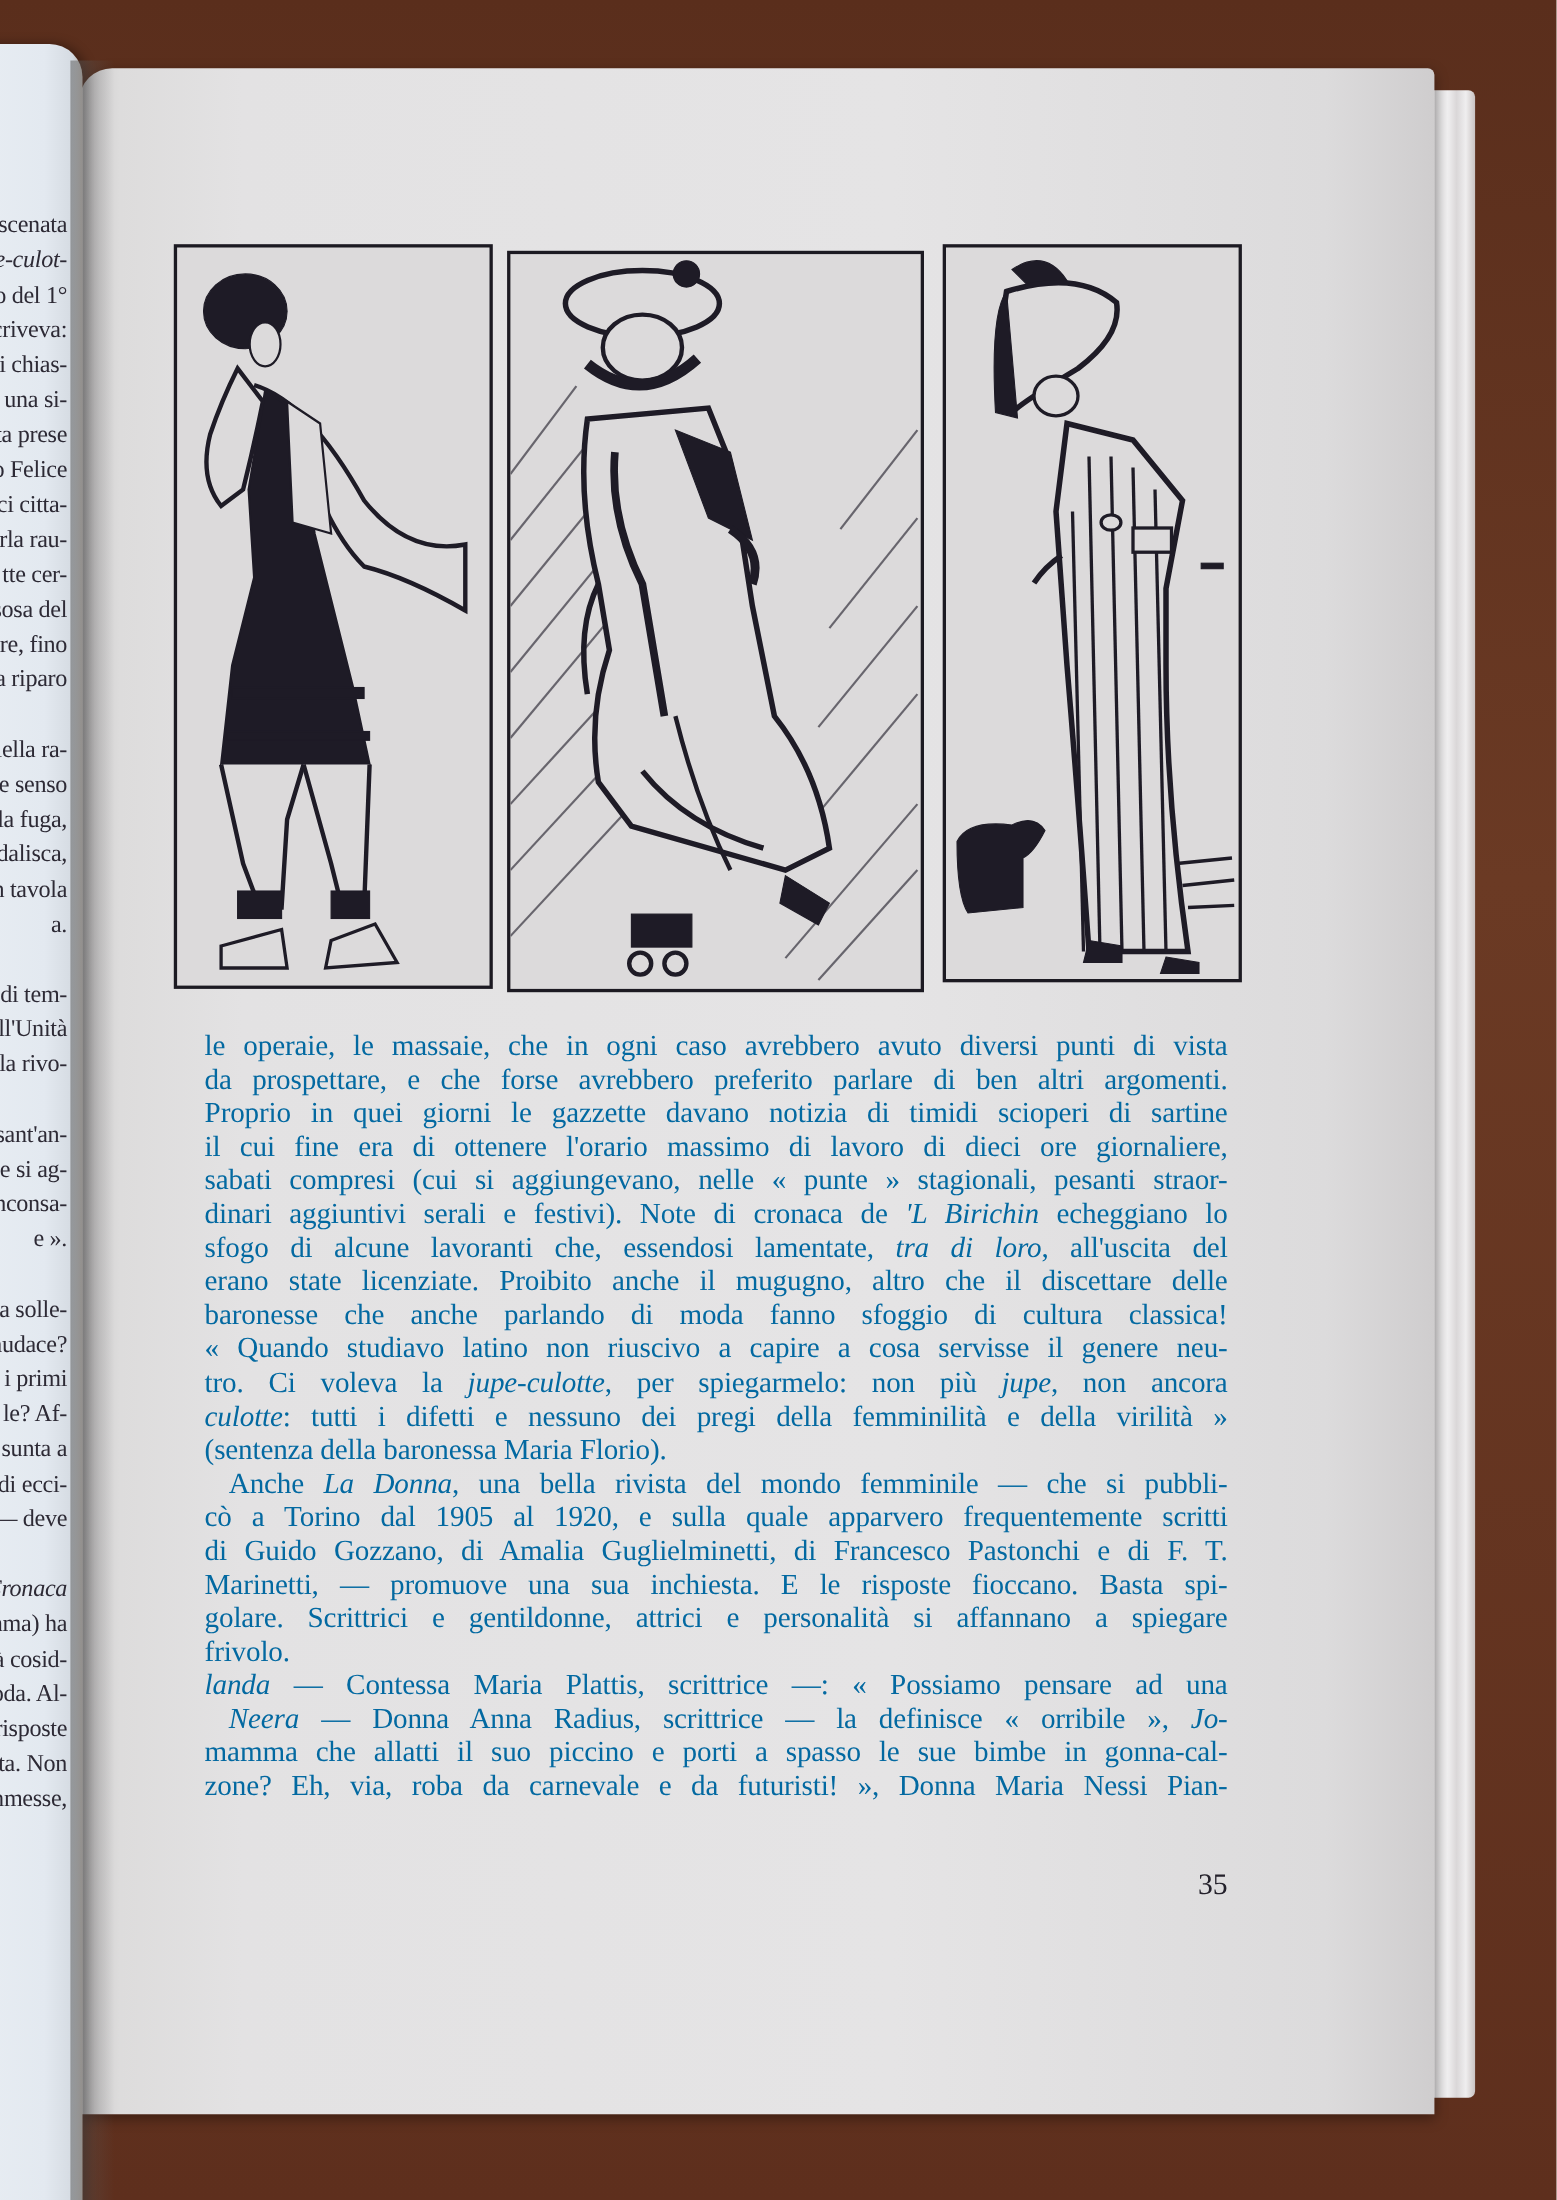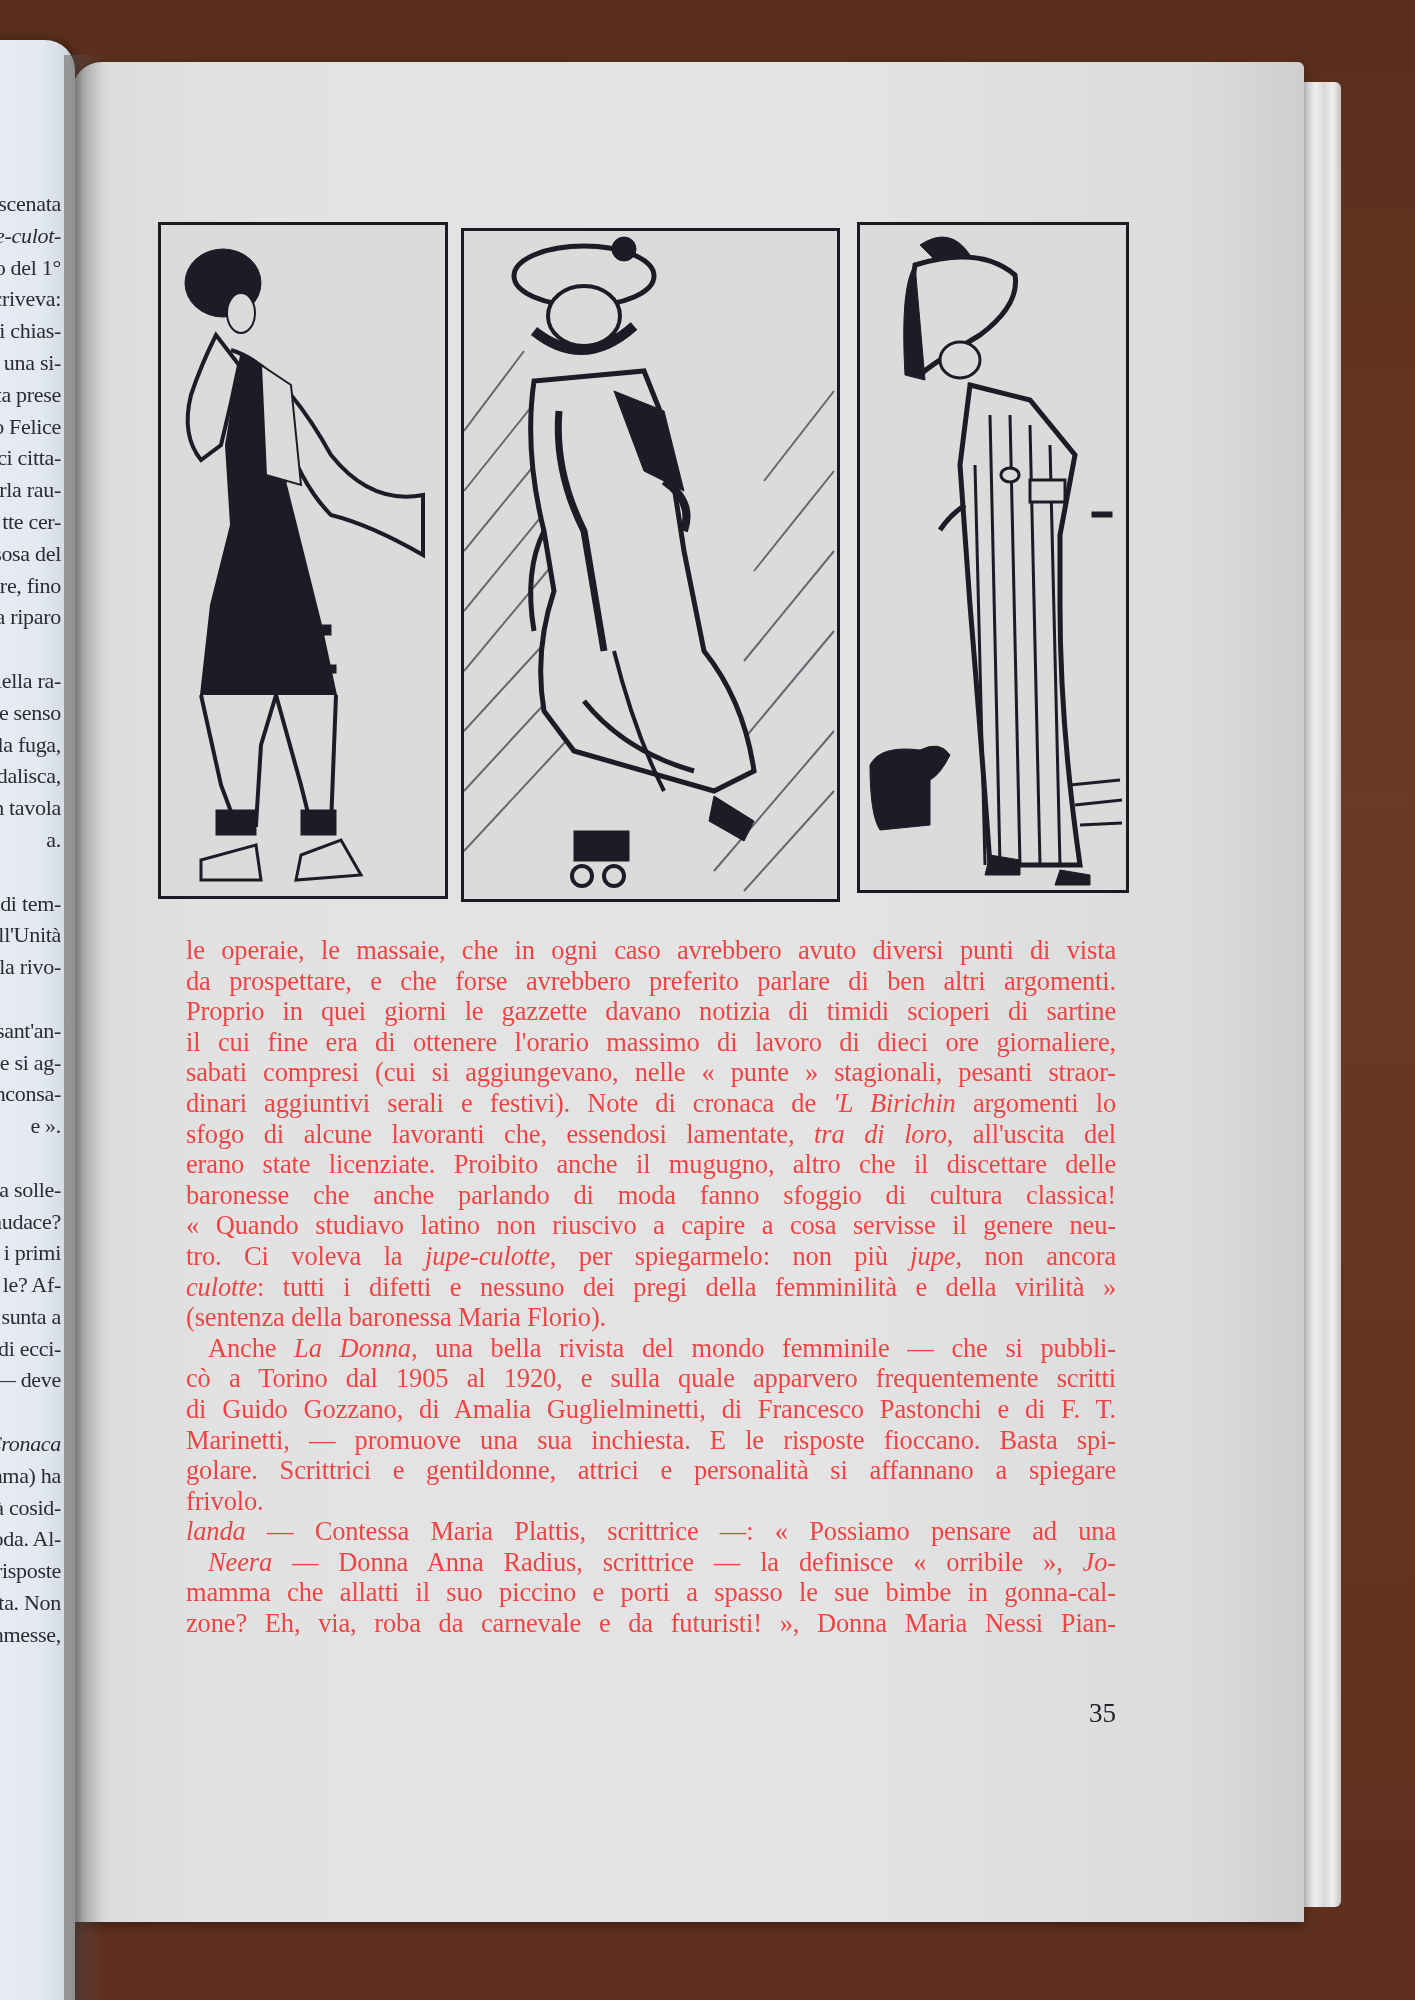--- a/index.html
+++ b/index.html
@@ -39,21 +39,21 @@
     background: linear-gradient(90deg, #c9c7c8 0%, #dddcdc 3%, #e3e2e3 12%, #e5e4e5 60%, #dcdbdc 92%, #cfcdce 100%);
     border-radius: 30px 6px 0 0;
     box-shadow: 0 4px 12px rgba(0,0,0,0.35);
   }
   .panel {
     position:absolute; border:3px solid #1c1a22; background:#dcdadb; overflow:hidden;
   }
   .panel svg { width:100%; height:100%; display:block; }
   .body-text {
     position:absolute; left:186px; top:935px; width:930px;
-    font-size:26.5px; color:#ef4444; letter-spacing:-0.15px;
+    font-size:26.5px; color:#0369a1; letter-spacing:-0.15px;
   }
   .body-text .line {
     display:block; height:30.6px; line-height:30.6px; white-space:nowrap;
     text-align:justify; text-align-last:justify;
   }
   .body-text .line.last { text-align-last:left; }
   .body-text .line.indent { padding-left:22px; }
   .body-text em { font-style:italic;margin-top:27px; }
   .page-number {
     position:absolute; left:1050px; top:1698px; width:66px; text-align:right;
@@ -206,21 +206,21 @@
     </g>
   </svg>
 </div>
 
 <div class="body-text" id="body-text">
     <span class="line"><span>le operaie, le massaie, che in ogni caso avrebbero avuto diversi punti di vista</span></span>
     <span class="line"><span>da prospettare, e che forse avrebbero preferito parlare di ben altri argomenti.</span></span>
     <span class="line"><span>Proprio in quei giorni le gazzette davano notizia di timidi scioperi di sartine</span></span>
     <span class="line"><span>il cui fine era di ottenere l'orario massimo di lavoro di dieci ore giornaliere,</span></span>
     <span class="line"><span>sabati compresi (cui si aggiungevano, nelle « punte » stagionali, pesanti straor-</span></span>
-    <span class="line"><span>dinari aggiuntivi serali e festivi). Note di cronaca de </span><em>'L Birichin</em><span> argomenti lo</span></span>
+    <span class="line"><span>dinari aggiuntivi serali e festivi). Note di cronaca de </span><em>'L Birichin</em><span> echeggiano lo</span></span>
     <span class="line"><span>sfogo di alcune lavoranti che, essendosi lamentate, </span><em>tra di loro</em><span>, all'uscita del</span></span>
     <span class="line"><span>erano state licenziate. Proibito anche il mugugno, altro che il discettare delle</span></span>
     <span class="line"><span>baronesse che anche parlando di moda fanno sfoggio di cultura classica!</span></span>
     <span class="line"><span>« Quando studiavo latino non riuscivo a capire a cosa servisse il genere neu-</span></span>
     <span class="line"><span>tro. Ci voleva la </span><em>jupe-culotte</em><span>, per spiegarmelo: non più </span><em>jupe</em><span>, non ancora</span></span>
     <span class="line"><em>culotte</em><span>: tutti i difetti e nessuno dei pregi della femminilità e della virilità »</span></span>
     <span class="line last"><span>(sentenza della baronessa Maria Florio).</span></span>
     <span class="line indent"><span>Anche </span><em>La Donna</em><span>, una bella rivista del mondo femminile — che si pubbli-</span></span>
     <span class="line"><span>cò a Torino dal 1905 al 1920, e sulla quale apparvero frequentemente scritti</span></span>
     <span class="line"><span>di Guido Gozzano, di Amalia Guglielminetti, di Francesco Pastonchi e di F. T.</span></span>

